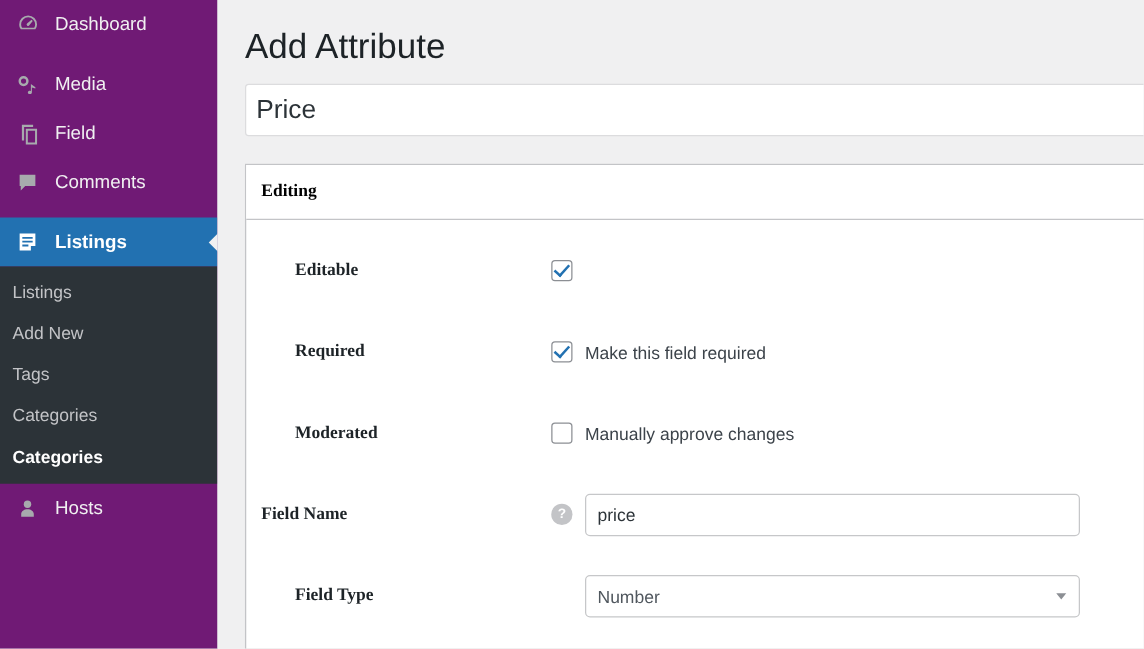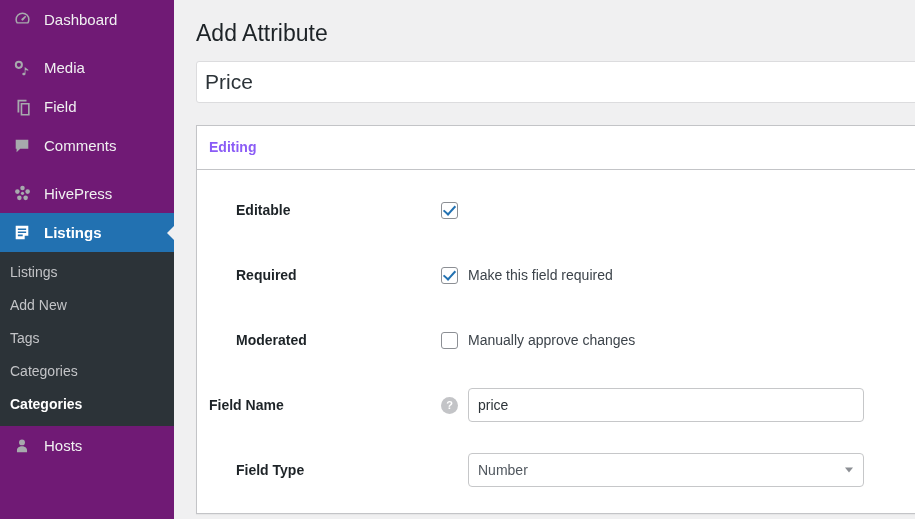--- a/index.html
+++ b/index.html
@@ -101,21 +101,21 @@
   .content {
     flex: 1;
     height: 519px;
     background: #f0f0f1;
     padding: 10px 0 0 22px;
     overflow: hidden;
     position: relative;
   }
 
   .page-title {
-    font-size: 23px;
+    font-size: 28px;
     font-weight: 400;
     color: #1d2327;
     line-height: 1.3;
     padding: 9px 0 12px 0;
     margin-left: 0;
   }
 
   .title-input {
     display: block;
     width: 760px;
@@ -143,40 +143,42 @@
     display: flex;
     align-items: center;
     padding: 0 12px;
     border-bottom: 1px solid #c3c4c7;
     background: #fff;
   }
 
   .panel-header .panel-title {
     font-size: 14px;
     font-weight: 600;
-    color: #8b5cf6;
+    color: #000000;
+    font-family: Liberation Serif, serif;
   }
 
   .panel-body { padding: 8px 0 10px 0; }
 
   .form-row {
     display: flex;
     align-items: center;
     min-height: 65px;
     padding: 0 12px;
   }
 
   .row-label {
     width: 232px;
     min-width: 232px;
     font-size: 14px;
     font-weight: 600;
     color: #1d2327;
     display: flex;
     align-items: center;
+    font-family: Liberation Serif, serif;
   }
 
   .help-icon {
     width: 17px;
     height: 17px;
     min-width: 17px;
     border-radius: 50%;
     background: #c3c4c7;
     color: #fff;
     font-size: 11px;
@@ -316,33 +318,20 @@
       <span class="m-icon">
         <svg width="18" height="18" viewBox="0 0 20 20" fill="currentColor">
             <path d="M3 3h14v10H8l-4 4v-4H3z"></path>
           </svg>
       </span>
       <span class="m-label">Comments</span>
     </div>
 
     <div class="menu-gap"></div>
 
-    <div class="menu-item">
-      <span class="m-icon">
-        <svg width="19" height="19" viewBox="0 0 20 20" fill="currentColor">
-            <circle cx="10" cy="4.2" r="2.4"></circle>
-            <circle cx="4.6" cy="8" r="2.4"></circle>
-            <circle cx="15.4" cy="8" r="2.4"></circle>
-            <circle cx="6.7" cy="14.6" r="2.4"></circle>
-            <circle cx="13.3" cy="14.6" r="2.4"></circle>
-            <circle cx="10" cy="9.8" r="1.7"></circle>
-          </svg>
-      </span>
-      <span class="m-label">HivePress</span>
-    </div>
 
     <div class="menu-item active">
       <span class="m-icon">
         <svg width="18" height="18" viewBox="0 0 20 20" fill="currentColor">
             <path d="M3 2h14v11h-4v4H3zm2.4 3v1.7h9.2V5zm0 3.4v1.7h9.2V8.4zm0 3.4v1.7h5.4v-1.7z"></path>
           </svg>
       </span>
       <span class="m-label">Listings</span>
     </div>
 

